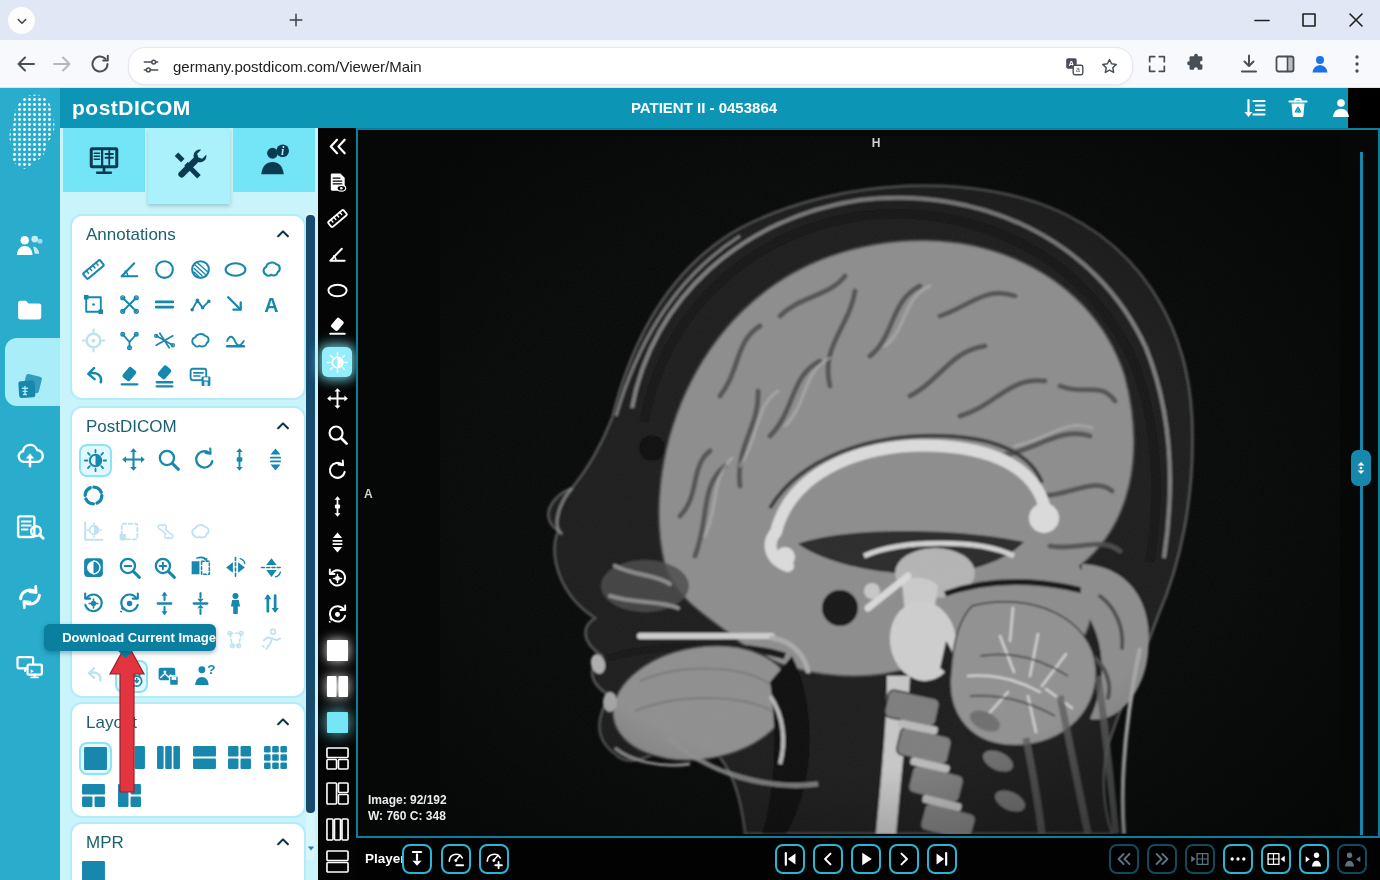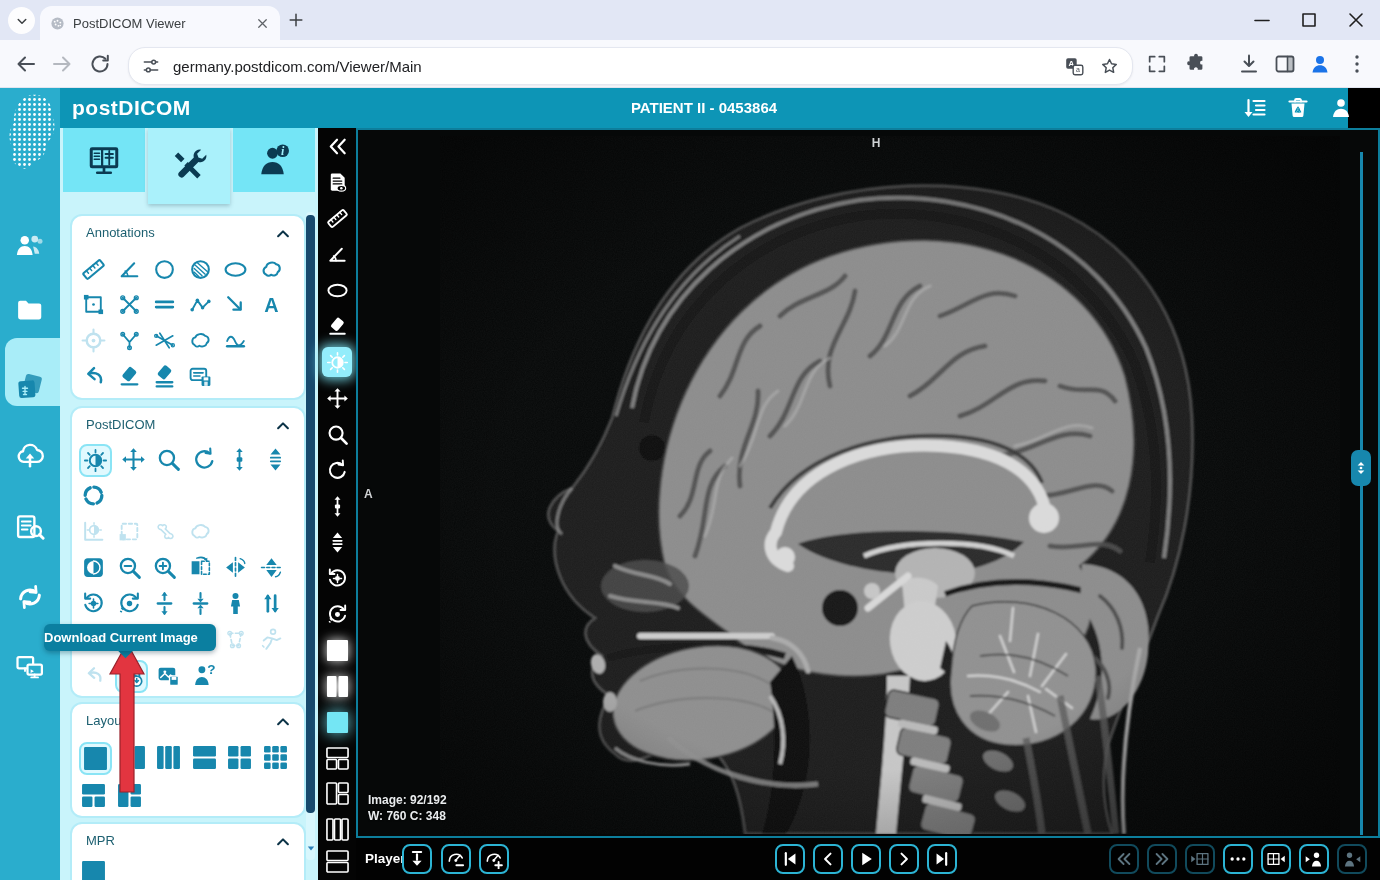--- a/index.html
+++ b/index.html
@@ -33,33 +33,33 @@
   .side-ic{position:absolute;left:15px;width:30px;height:30px;color:#fff}
   #side-sel{position:absolute;left:5px;top:250px;width:55px;height:68px;background:#a9edf8;border-radius:12px 0 0 12px}
   .side-ic.selcol{color:#1787ad}
 
   
   #tool-panel{left:60px;top:128px;width:258px;height:752px;background:#c9f4fb;overflow:hidden}
   .ptab{position:absolute;top:0;width:82px;height:64px;background:#74e5f6;display:flex;align-items:center;justify-content:center;color:#0b3b52}
   .ptab.sel{height:76px;background:#aaf1fb;box-shadow:0 2px 4px rgba(10,60,80,.25)}
   .ptab .ic{width:36px;height:36px}
   .card{position:absolute;left:10px;width:236px;background:#fff;border:2px solid #b3ecf8;border-radius:12px}
-  .card-title{position:absolute;left:14px;top:9px;font-size:13px;color:#1c5f70}
+  .card-title{position:absolute;left:14px;top:9px;font-size:17px;color:#1c5f70}
   .card-chev{position:absolute;right:12px;top:9px;width:18px;height:18px;color:#0c3347}
   .irow{position:absolute;left:7px;display:flex;gap:6.5px}
   .cell{width:29px;height:30px;display:flex;align-items:center;justify-content:center;color:#1787ad}
   .cell .ic{width:25px;height:25px}
   .cell.dim{color:#bfe2ef}
   .cell.selbox{background:#e0f9fe;border:2px solid #8ae4f5;border-radius:8px}
   #panel-scroll-track{position:absolute;left:246px;top:84px;width:9px;height:648px;background:#d8f7fd;border-radius:4px}
   #panel-scroll-thumb{position:absolute;left:0;top:3px;width:9px;height:598px;background:#17496d;border-radius:4px}
   #panel-scroll-arrow{position:absolute;left:247px;top:716px;width:8px;height:8px;color:#2a7fb8}
 
   
-  #tooltip{left:44px;top:624px;width:172px;height:27px;background:#0b7fa0;border-radius:6px;color:#fff;font-size:13px;font-weight:700;display:flex;align-items:center;justify-content:flex-start;z-index:60;box-shadow:0 2px 5px rgba(0,40,60,.35)}
+  #tooltip{left:44px;top:624px;width:172px;height:27px;background:#0b7fa0;border-radius:6px;color:#fff;font-size:13px;font-weight:700;display:flex;align-items:center;justify-content:flex-end;z-index:60;box-shadow:0 2px 5px rgba(0,40,60,.35)}
   #tooltip-caret{left:120px;top:645px;width:11px;height:11px;background:#0b7fa0;transform:rotate(45deg);z-index:59}
   #red-arrow{left:100px;top:642px;z-index:50}
 
   
   #viewer-toolbar{left:318px;top:128px;width:38px;height:752px;background:#040404}
   .tcell{position:absolute;left:4px;width:30px;height:30px;display:flex;align-items:center;justify-content:center;color:#fff}
   .tcell .ic{width:23px;height:23px}
   .tcell.tsel{background:#93edfb;border-radius:6px;box-shadow:0 0 12px 3px rgba(125,231,247,.85)}
   .tcell.tglow{color:#fff;filter:drop-shadow(0 0 6px rgba(255,255,255,.9))}
   .tcell.tcyan{color:#74e6f4;filter:drop-shadow(0 0 8px rgba(116,230,244,.95))}
@@ -81,41 +81,20 @@
 <body>
 
 <div id="tabstrip" class="abs">
   <div id="tab-search" class="abs">
       <span class="ic" style="width:18px;height:18px">
         <svg viewBox="0 0 24 24" fill="none" stroke="currentColor" stroke-width="2" stroke-linecap="round" stroke-linejoin="round">
           <path d="M7 10l5 5 5-5" stroke-width="2"></path>
         </svg>
       </span>
     </div>
-  <div id="browser-tab" class="abs">
-    <span class="ic" style="width:15px;height:15px">
-        <svg viewBox="0 0 16 16">
-          <circle cx="8" cy="8" r="6.5" fill="#b6bcc6"></circle>
-          <g fill="#fff">
-            <circle cx="5" cy="6" r="1"></circle>
-            <circle cx="8" cy="5" r="1"></circle>
-            <circle cx="11" cy="7" r="1"></circle>
-            <circle cx="6" cy="9" r="1"></circle>
-            <circle cx="9" cy="10.5" r="1"></circle>
-            <circle cx="11" cy="10" r=".8"></circle>
-          </g>
-        </svg>
-      </span>
-    <span id="tab-title">PostDICOM Viewer</span>
-    <span class="ic" style="width:15px;height:15px;color:#5f6368">
-        <svg viewBox="0 0 24 24" fill="none" stroke="currentColor" stroke-width="2" stroke-linecap="round" stroke-linejoin="round">
-          <path d="M6 6l12 12M18 6L6 18" stroke-width="2"></path>
-        </svg>
-      </span>
-  </div>
   <div class="abs" style="left:286px;top:10px;width:20px;height:20px;color:#3c4043"><span class="ic" style="width:20px;height:20px"><svg viewBox="0 0 24 24" fill="none" stroke="currentColor" stroke-width="2" stroke-linecap="round" stroke-linejoin="round">
           <path d="M12 5v14M5 12h14" stroke-width="1.8"></path>
         </svg></span></div>
   <div class="abs" style="left:1250px;top:8px;display:flex;gap:23px">
     <span class="ic winbtn">
         <svg viewBox="0 0 24 24" fill="none" stroke="currentColor" stroke-width="2" stroke-linecap="round" stroke-linejoin="round">
           <path d="M5 12.5h14" stroke-width="1.6"></path>
         </svg>
       </span>
     <span class="ic winbtn">

